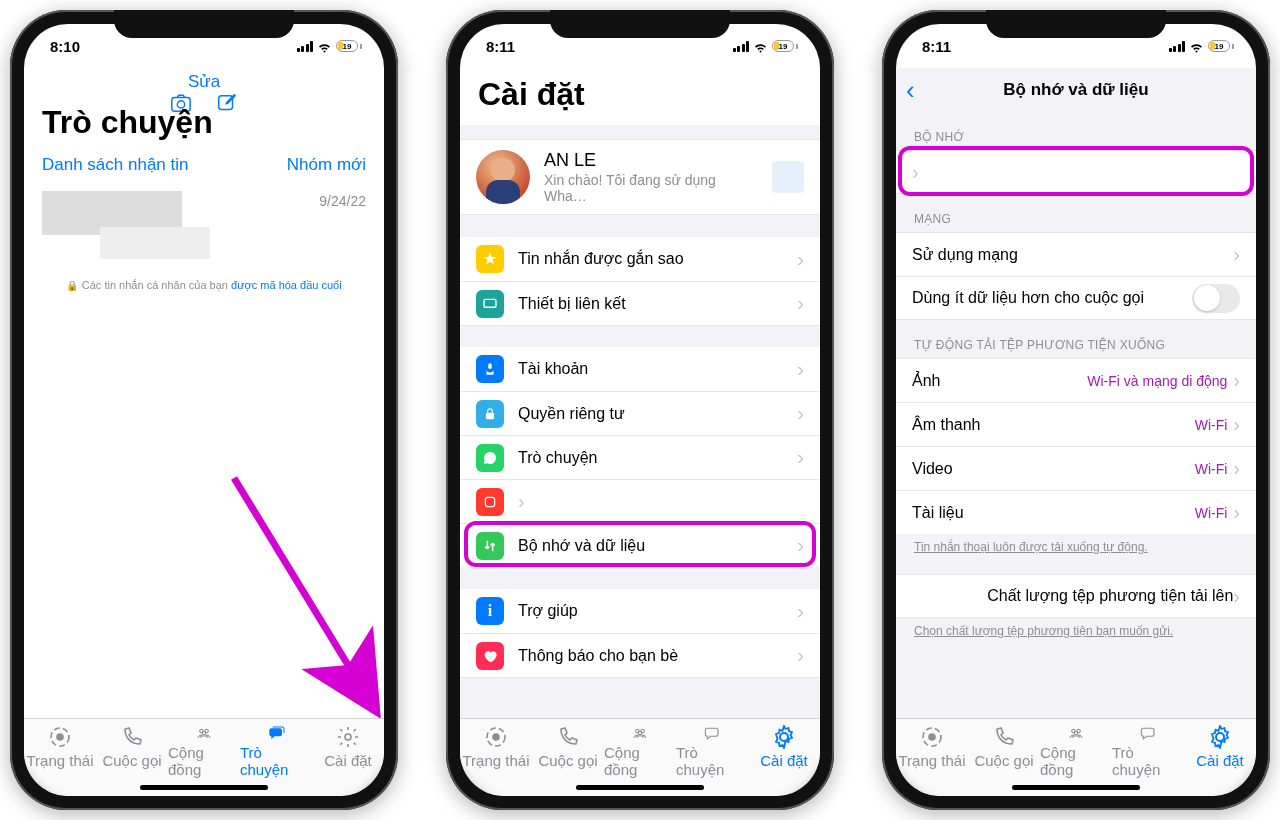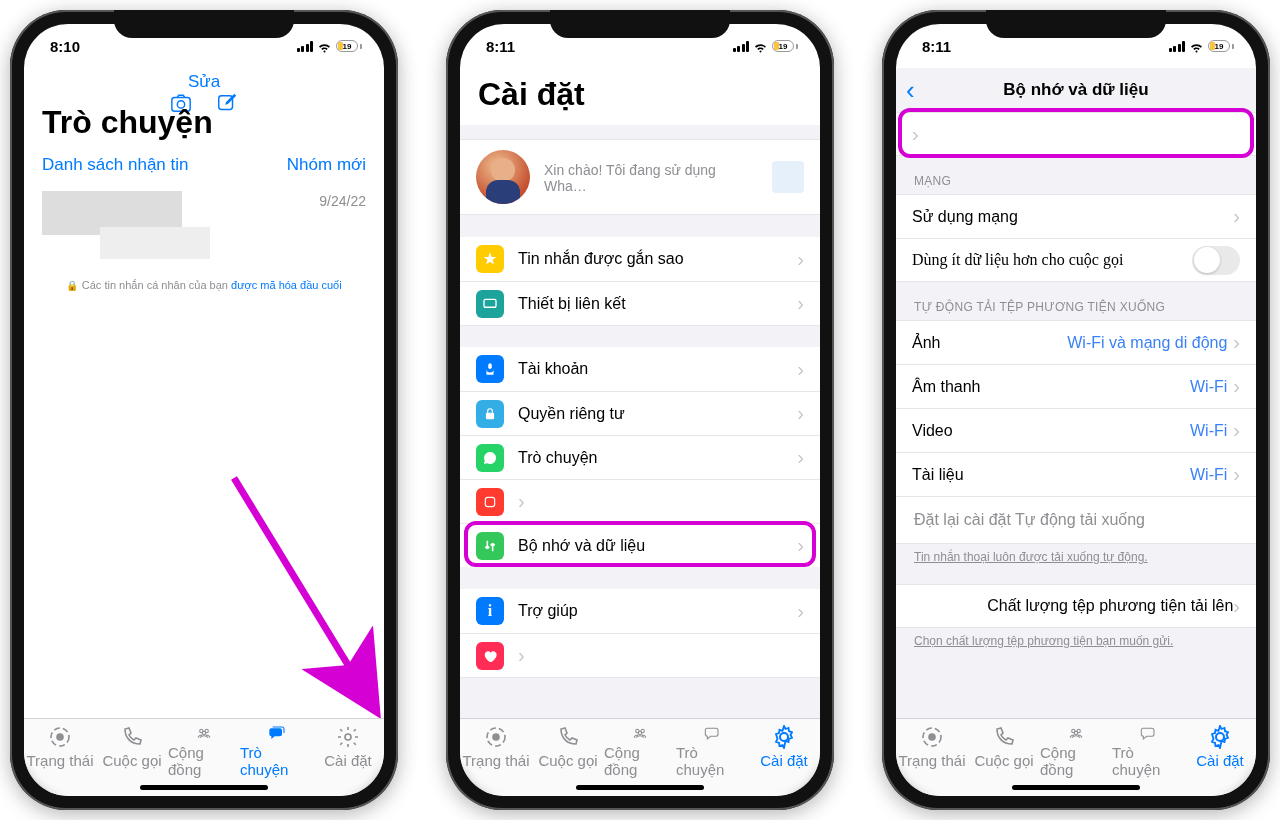--- a/index.html
+++ b/index.html
@@ -34,21 +34,21 @@
   .enc { text-align:center; font-size:11px; color:#8e8e93; padding:14px 20px; }
   .enc a { color:#007aff; text-decoration:none; }
   .lock { font-size:10px; margin-right:3px; }
   .section-h { font-size:12px; color:#8e8e93; padding:18px 18px 6px; text-transform:uppercase; letter-spacing:0.3px; }
   .cell { display:flex; align-items:center; min-height:44px; padding:0 16px; background:#fff; border-top:0.5px solid #e5e5ea; position:relative; }
   .cell:first-child { border-top:none; }
   .group { margin-top:22px; }
   .group .cell:last-child::after { content:''; position:absolute; left:0; right:0; bottom:-0.5px; border-bottom:0.5px solid #e5e5ea; }
   .icon-sq { width:28px; height:28px; border-radius:6px; display:flex; align-items:center; justify-content:center; margin-right:14px; flex-shrink:0; }
   .cell-label { font-size:16px; color:#000; flex:1; }
-  .cell-value { font-size:16px; color:#3b82f6; margin-right:6px; }
+  .cell-value { font-size:14px; color:#a21caf; margin-right:6px; }
   .chev { color:#c7c7cc; font-size:20px; font-weight:300; }
   .profile-cell { display:flex; align-items:center; padding:10px 16px; background:#fff; gap:14px; }
   .avatar { width:54px; height:54px; border-radius:27px; background: radial-gradient(circle at 40% 30%, #f0c090, #c55030 70%); position:relative; overflow:hidden; }
   .avatar::after{content:''; position:absolute; bottom:0; left:10px; right:10px; height:24px; background:#2a3e7a; border-radius:12px 12px 0 0;}
   .avatar::before{content:''; position:absolute; top:8px; left:15px; width:24px; height:24px; background:#e8b088; border-radius:50%;}
   .profile-text { flex:1; }
   .profile-name { font-size:18px; font-weight:500; }
   .profile-sub { font-size:14px; color:#8e8e93; margin-top:1px; }
   .qr-ph { width:32px; height:32px; background:#e6f0fa; border-radius:4px; }
   .nav-center { position:relative; height:44px; display:flex; align-items:center; justify-content:center; }
@@ -204,20 +204,21 @@
             </div>
       </div>
     </div>
     <div class="content gray">
       <div style="background:#fff; padding-bottom:2px;">
         <div class="big-title" style="padding-top:8px">Cài đặt</div>
       </div>
       <div class="profile-cell" style="margin-top:14px; border-top:0.5px solid #e5e5ea; border-bottom:0.5px solid #e5e5ea;">
         <div class="avatar"></div>
         <div class="profile-text">
+          <div class="profile-name">AN LE</div>
           <div class="profile-sub">Xin chào! Tôi đang sử dụng Wha…</div>
         </div>
         <div class="qr-ph"></div>
       </div>
 
       <div class="group">
         <div class="cell">
               <div class="icon-sq" style="background:#ffcc00">
                 <svg width="16" height="16" viewBox="0 0 24 24" fill="#fff">
                   <path d="M12 2l2.5 7h7l-5.7 4.3 2.2 7L12 16l-6 4.3 2.2-7L2.5 9h7z"></path>
@@ -295,20 +296,21 @@
               </div>
               <span class="cell-label">Trợ giúp</span>
               <span class="chev">›</span>
             </div>
         <div class="cell">
               <div class="icon-sq" style="background:#ff2d55">
                 <svg width="16" height="16" viewBox="0 0 24 24" fill="#fff">
                   <path d="M12 21s-8-5-8-11a5 5 0 019-3 5 5 0 019 3c0 6-8 11-8 11z"></path>
                 </svg>
               </div>
+              <span class="cell-label">Thông báo cho bạn bè</span>
               <span class="chev">›</span>
             </div>
       </div>
     </div>
     <div class="tabbar">
       <div class="tab">
             <svg viewBox="0 0 24 24" fill="none" stroke="currentColor" stroke-width="1.6">
               <circle cx="12" cy="12" r="9" stroke-dasharray="6 3"></circle>
               <circle cx="12" cy="12" r="3" fill="currentColor"></circle>
             </svg>
@@ -370,34 +372,35 @@
               <div class="batt-tip"></div>
             </div>
       </div>
     </div>
     <div class="content gray">
       <div class="nav-center" style="background:#f2f2f7;">
         <span class="nav-back">‹</span>
         <span class="nav-title">Bộ nhớ và dữ liệu</span>
       </div>
 
+      <div class="section-h">BỘ NHỚ</div>
       <div style="position:relative;">
         <div class="cell" style="border-top:0.5px solid #e5e5ea; border-bottom:0.5px solid #e5e5ea;">
               <span class="chev">›</span>
             </div>
         <div class="hl" style="left:2px; right:2px; top:-4px; height:50px;"></div>
       </div>
 
       <div class="section-h">MẠNG</div>
       <div>
         <div class="cell" style="border-top:0.5px solid #e5e5ea;">
               <span class="cell-label">Sử dụng mạng</span>
               <span class="chev">›</span>
             </div>
-        <div class="cell" style="border-bottom:0.5px solid #e5e5ea;font-family:Liberation Serif, serif;">
+        <div class="cell" style="border-bottom:0.5px solid #e5e5ea;">
               <span class="cell-label">Dùng ít dữ liệu hơn cho cuộc gọi</span>
               <div class="toggle"></div>
             </div>
       </div>
 
       <div class="section-h">TỰ ĐỘNG TẢI TỆP PHƯƠNG TIỆN XUỐNG</div>
       <div>
         <div class="cell" style="border-top:0.5px solid #e5e5ea;">
               <span class="cell-label">Ảnh</span>
               <span class="cell-value">Wi-Fi và mạng di động</span>
@@ -411,21 +414,20 @@
         <div class="cell">
               <span class="cell-label">Video</span>
               <span class="cell-value">Wi-Fi</span>
               <span class="chev">›</span>
             </div>
         <div class="cell">
               <span class="cell-label">Tài liệu</span>
               <span class="cell-value">Wi-Fi</span>
               <span class="chev">›</span>
             </div>
-        <div class="reset-link">Đặt lại cài đặt Tự động tải xuống</div>
       </div>
       <div class="footer-note">Tin nhắn thoại luôn được tải xuống tự động.</div>
 
       <div style="margin-top:20px;text-align:right;">
         <div class="cell" style="border-top:0.5px solid #e5e5ea;border-bottom:0.5px solid #e5e5ea;">
               <span class="cell-label">Chất lượng tệp phương tiện tải lên</span>
               <span class="chev">›</span>
             </div>
       </div>
       <div class="footer-note">Chọn chất lượng tệp phương tiện bạn muốn gửi.</div>

